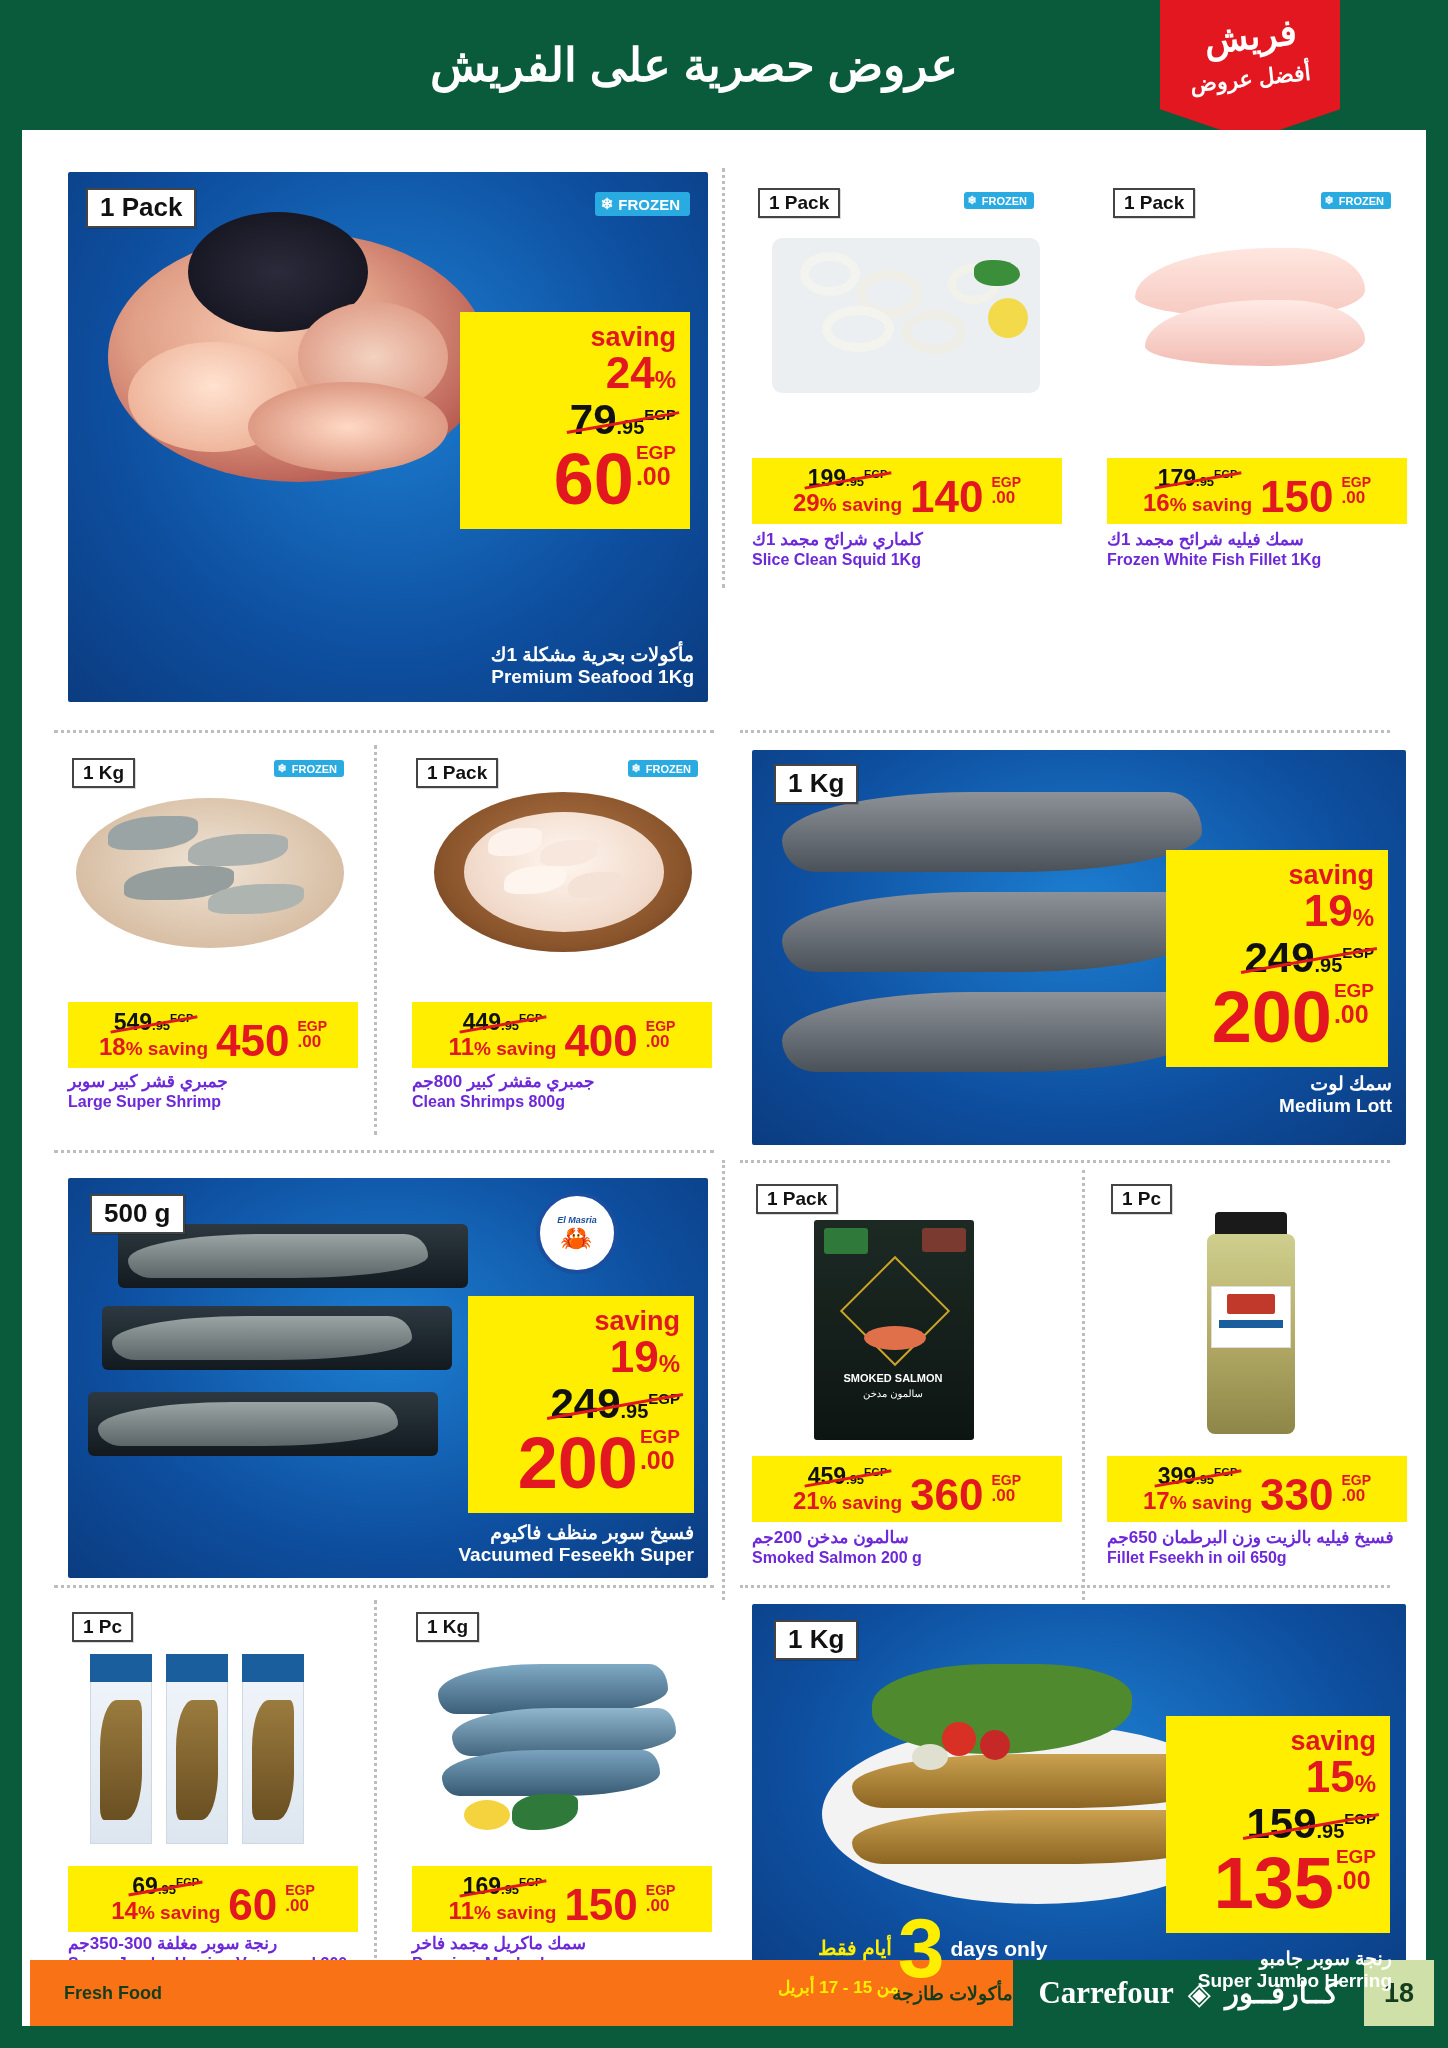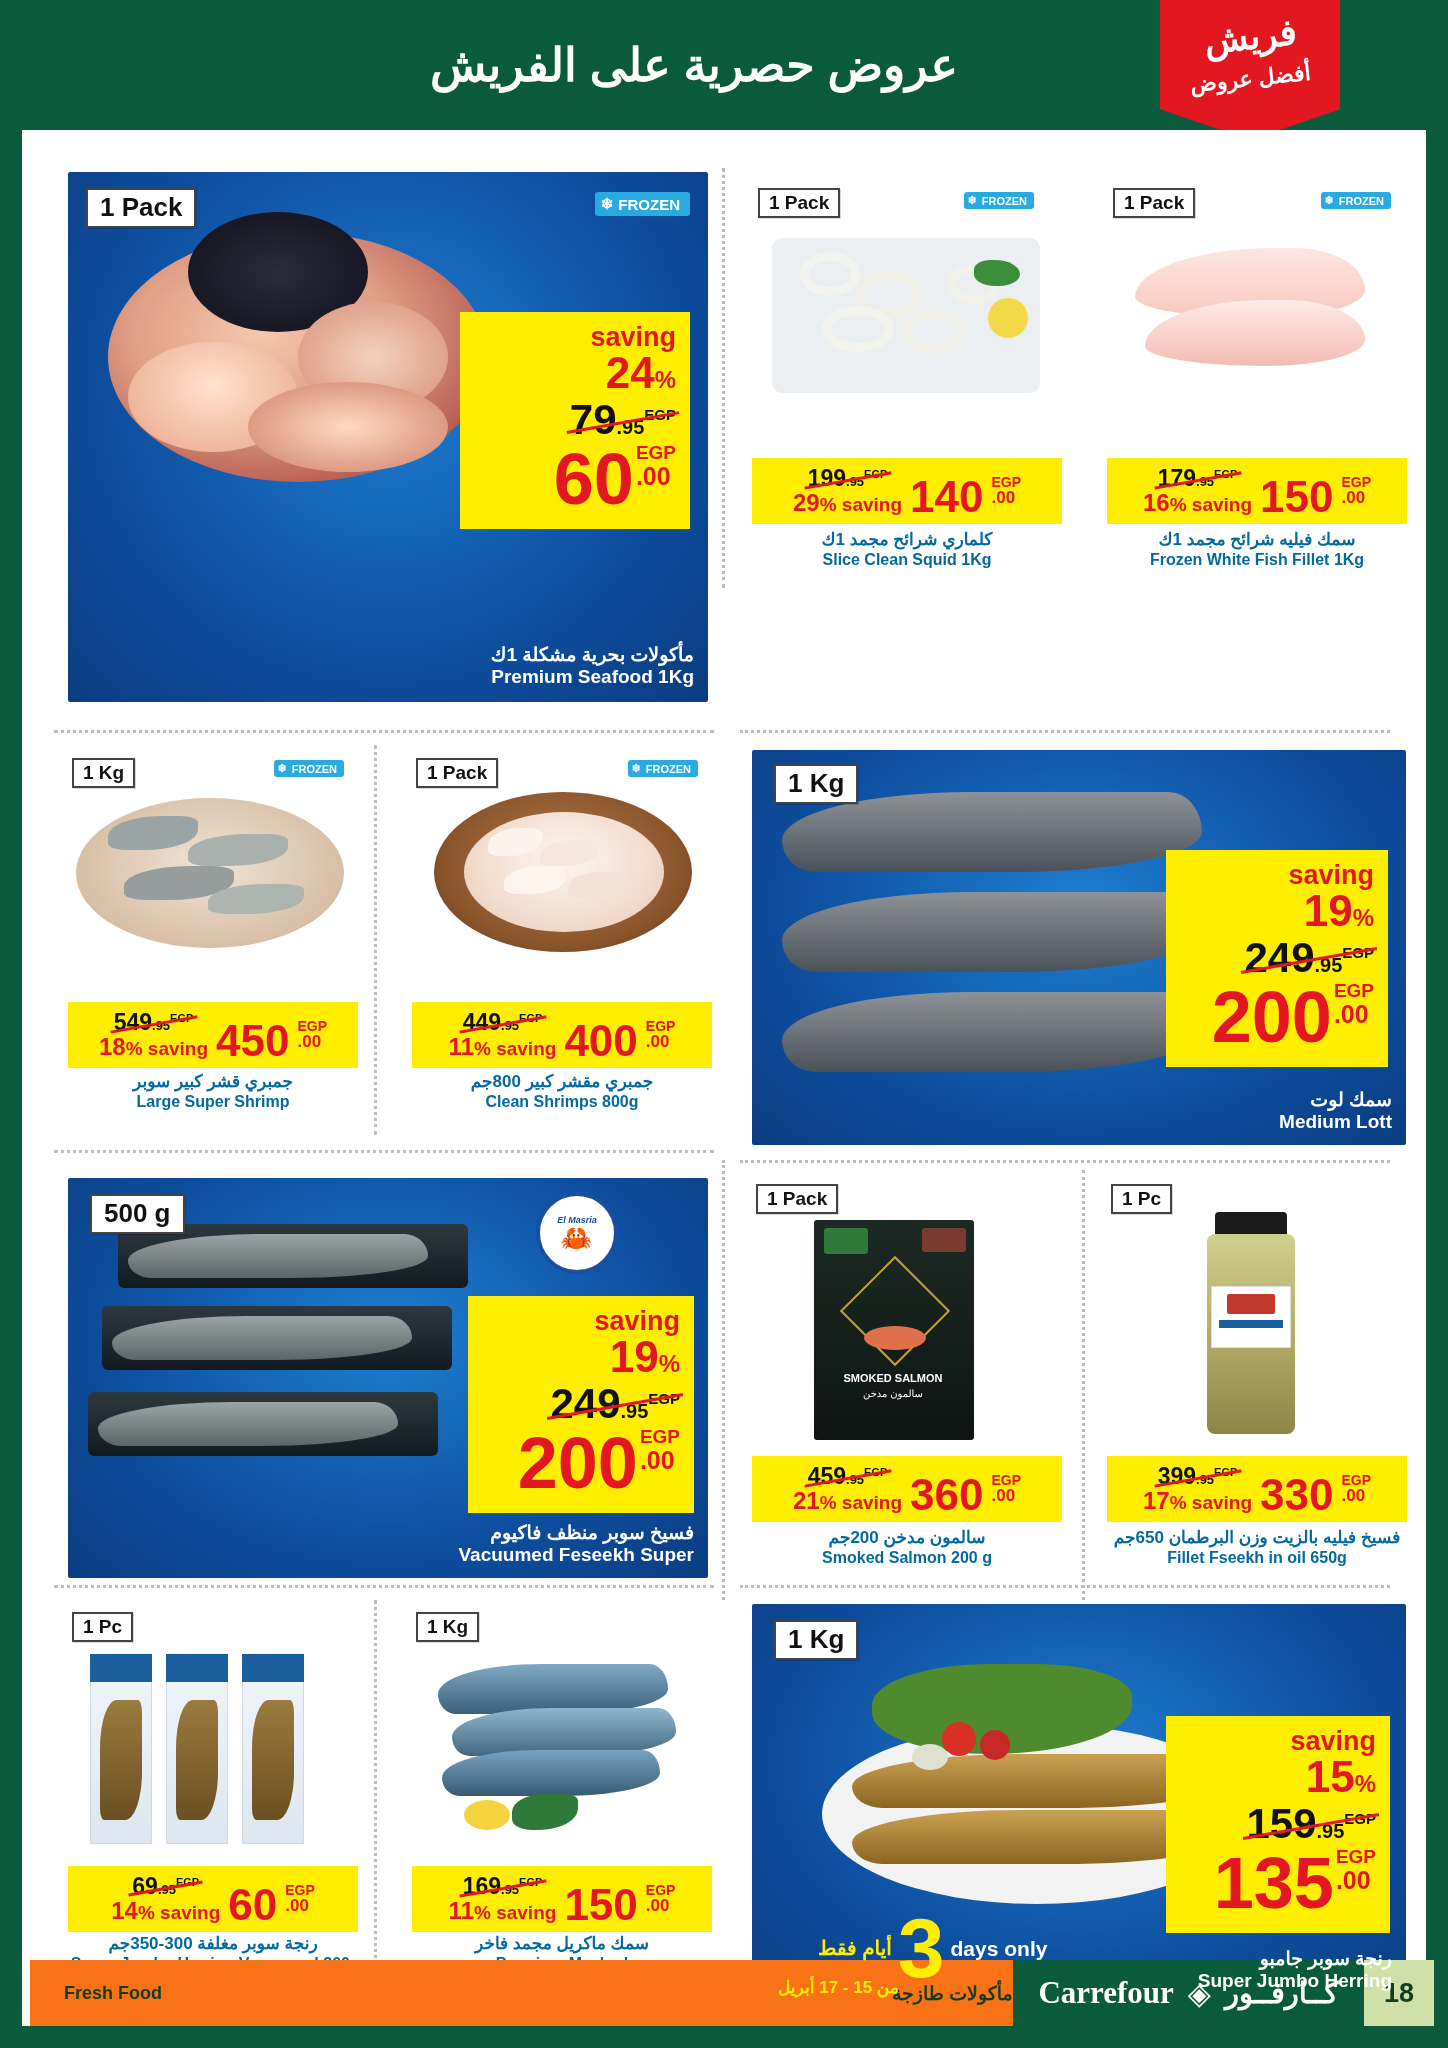--- a/index.html
+++ b/index.html
@@ -159,23 +159,23 @@
   .pb-old .dec { font-size:13px; }
   .pb-old .cur { font-size:11px; position:relative; top:-8px; }
   .pb-sav { color:#e2171f; font-size:19px; font-weight:bold; }
   .pb-sav .pct { font-size:24px; }
   .pb-new { color:#e2171f; font-size:44px; font-weight:bold; line-height:.95;margin-top:12px; }
   .pb-cur { color:#e2171f; font-weight:bold; line-height:1.05; text-align:left;}
   .pb-cur .cur { font-size:14px; display:block; }
   .pb-cur .dec { font-size:17px; display:block; }
 
   .caption {
-    text-align:center;
+    text-align:left;
     line-height:1.2;
-    color:#0369a1;
+    color:#6d28d9;
   }
   .cap-ar { font-size:19px; font-weight:bold; direction:rtl; }
   .cap-en { font-size:19px; font-weight:bold; }
   .cap-ar.sm { font-size:17px; }
   .cap-en.sm { font-size:16px; }
 
   .vdots { position:absolute; border-left:3px dotted #bdbdbd; }
   .hdots { position:absolute; border-top:3px dotted #bdbdbd; }
 
   
@@ -426,21 +426,21 @@
       <div style="margin-top:4px;">
         <span class="old-price">
           <span>249</span><span class="dec">.95</span><span class="cur">EGP</span>
           <span class="strike"></span>
         </span>
       </div>
       <div style="margin-top:2px;">
         <span class="new-price">200</span><span class="cur-stack"><span class="cur">EGP</span><span class="dec">.00</span></span>
       </div>
     </div>
-    <div class="cap-on-dark" style="bottom:12px;">
+    <div class="cap-on-dark" style="bottom:28px;">
       <div class="cap-ar">سمك لوت</div>
       <div class="cap-en">Medium Lott</div>
     </div>
   </div>
 
   <div class="tile" style="left:46px; top:1048px; width:640px; height:400px;">
     <div class="photo bluebg">
       <div class="oval" style="left:50px; top:46px; width:350px; height:64px; background:linear-gradient(180deg,#2d3840,#121a20); border-radius:6px;"></div>
       <div class="oval" style="left:60px; top:56px; width:300px; height:44px; background:linear-gradient(180deg,#9aa4a4,#5c6668); border-radius:45% 8% 45% 8%/60% 50% 50% 40%;"></div>
       <div class="oval" style="left:34px; top:128px; width:350px; height:64px; background:linear-gradient(180deg,#2d3840,#121a20); border-radius:6px;"></div>

